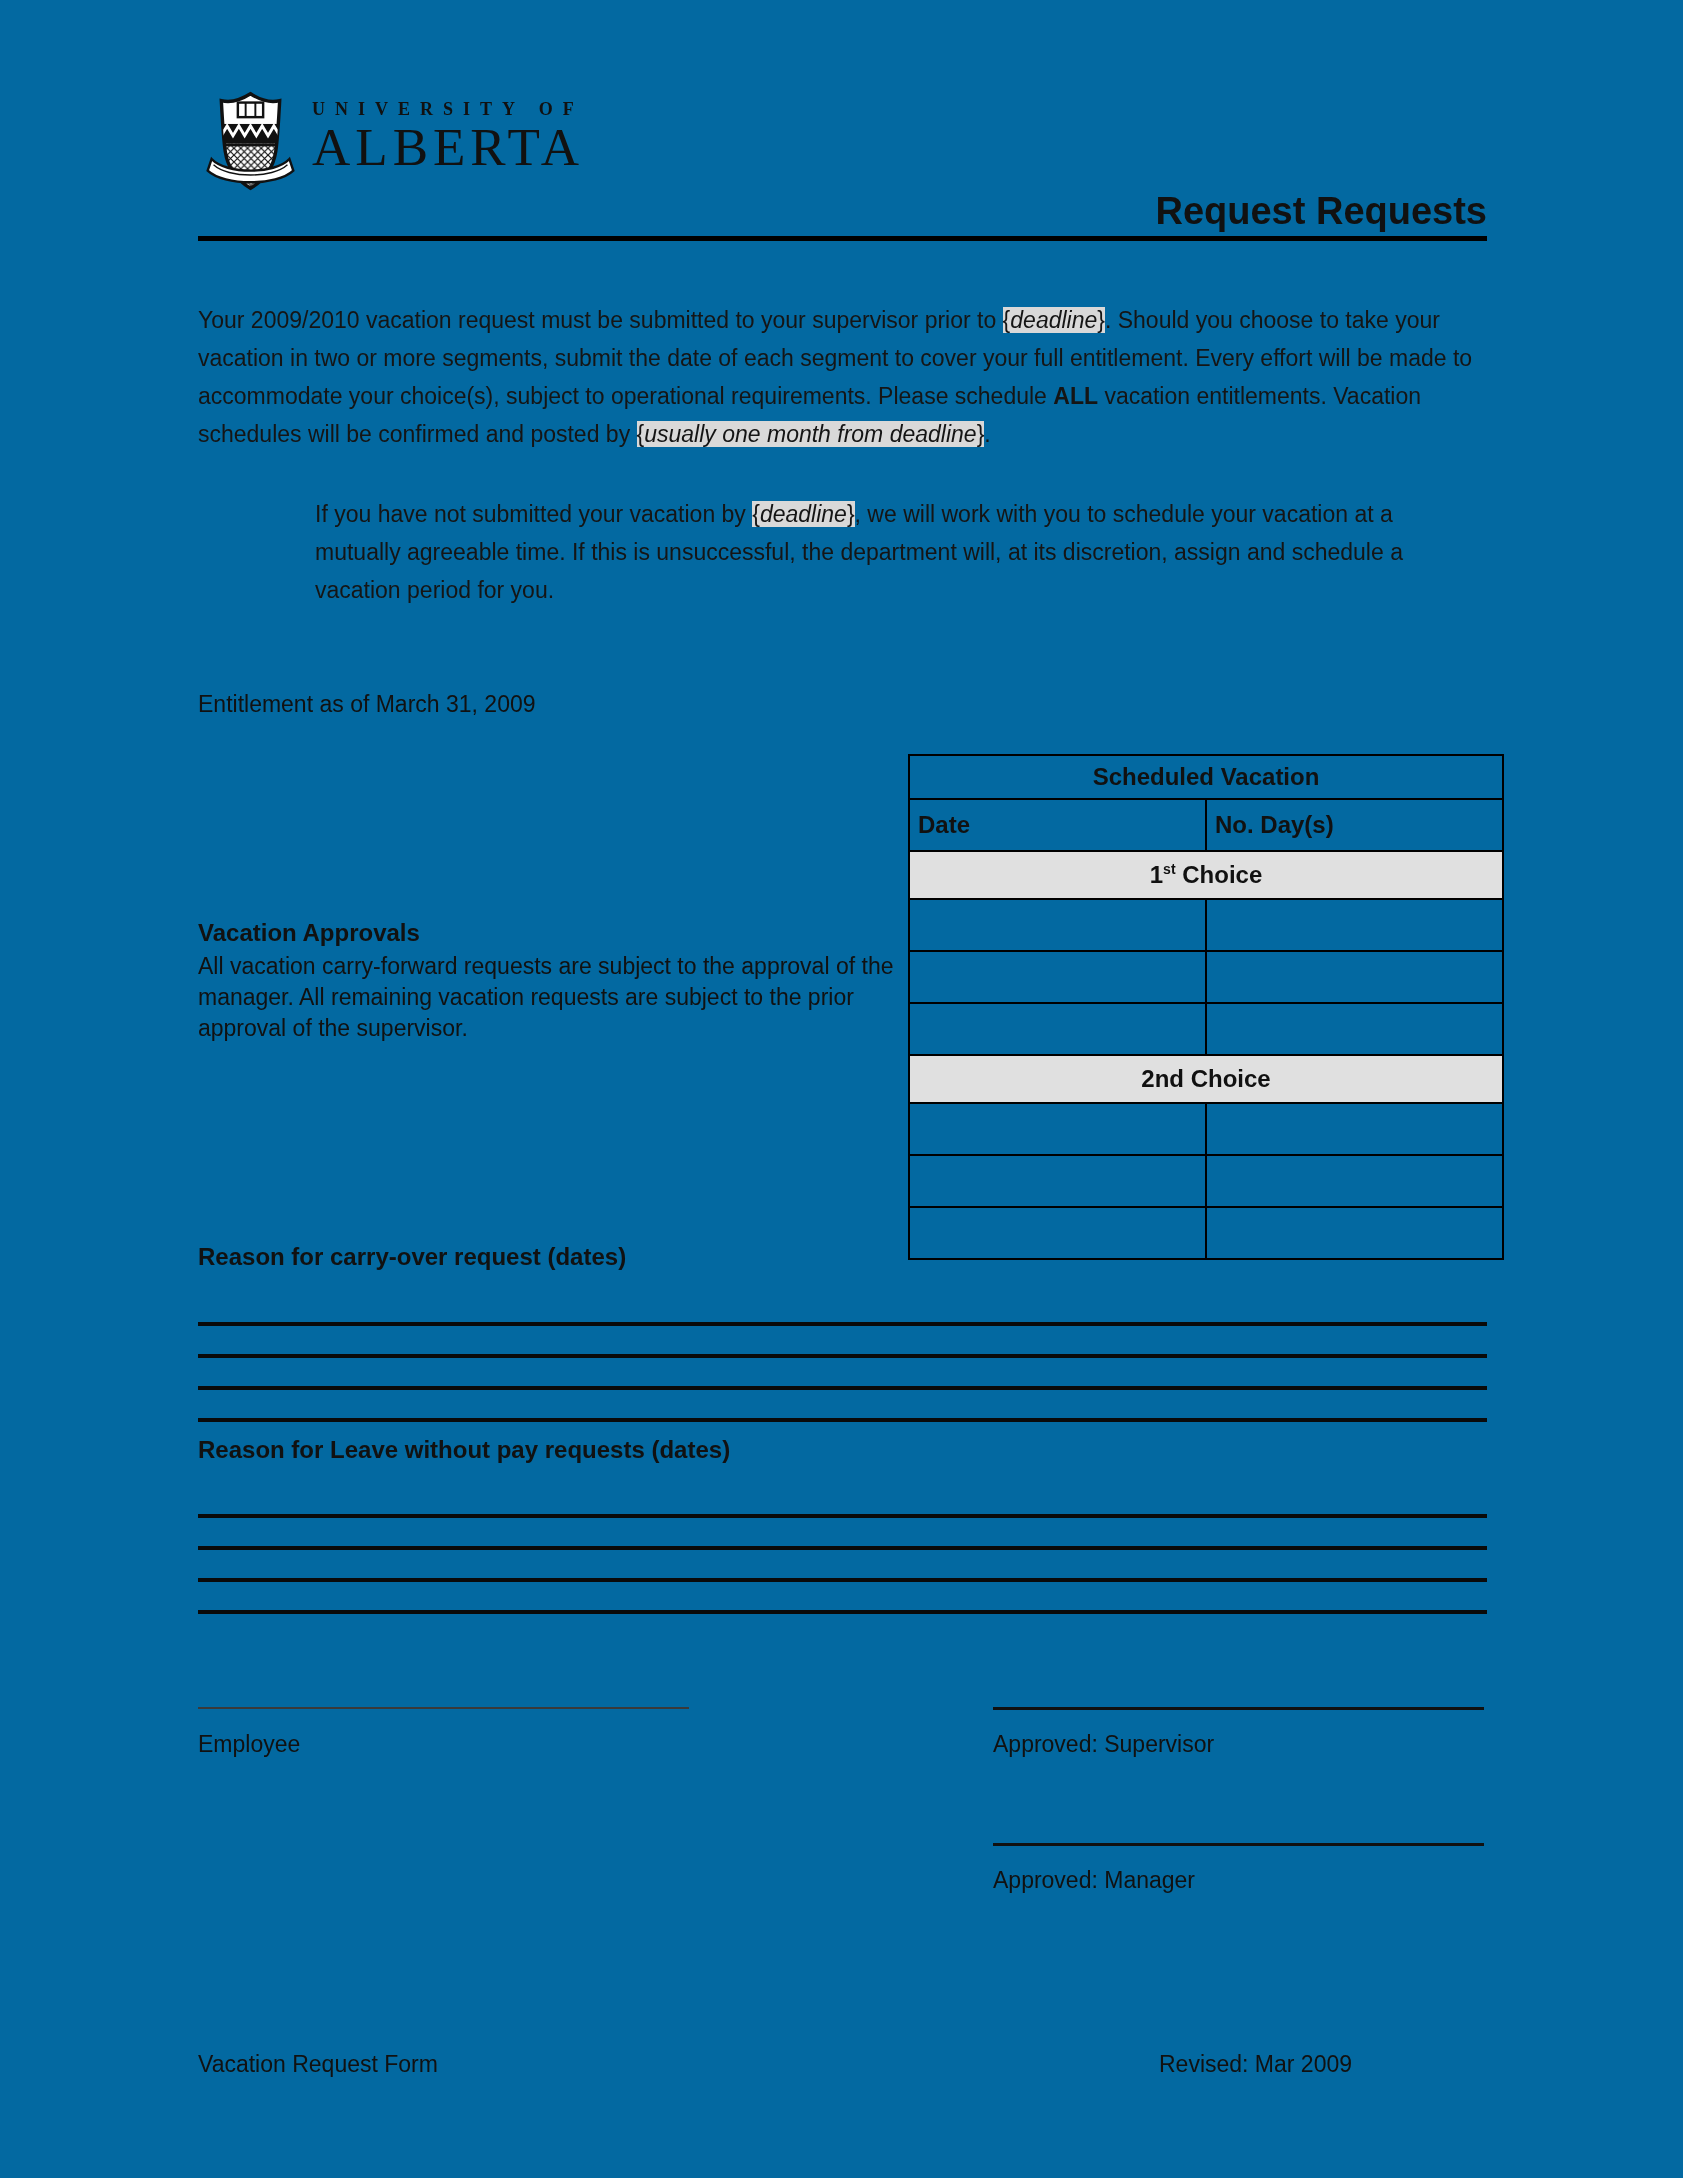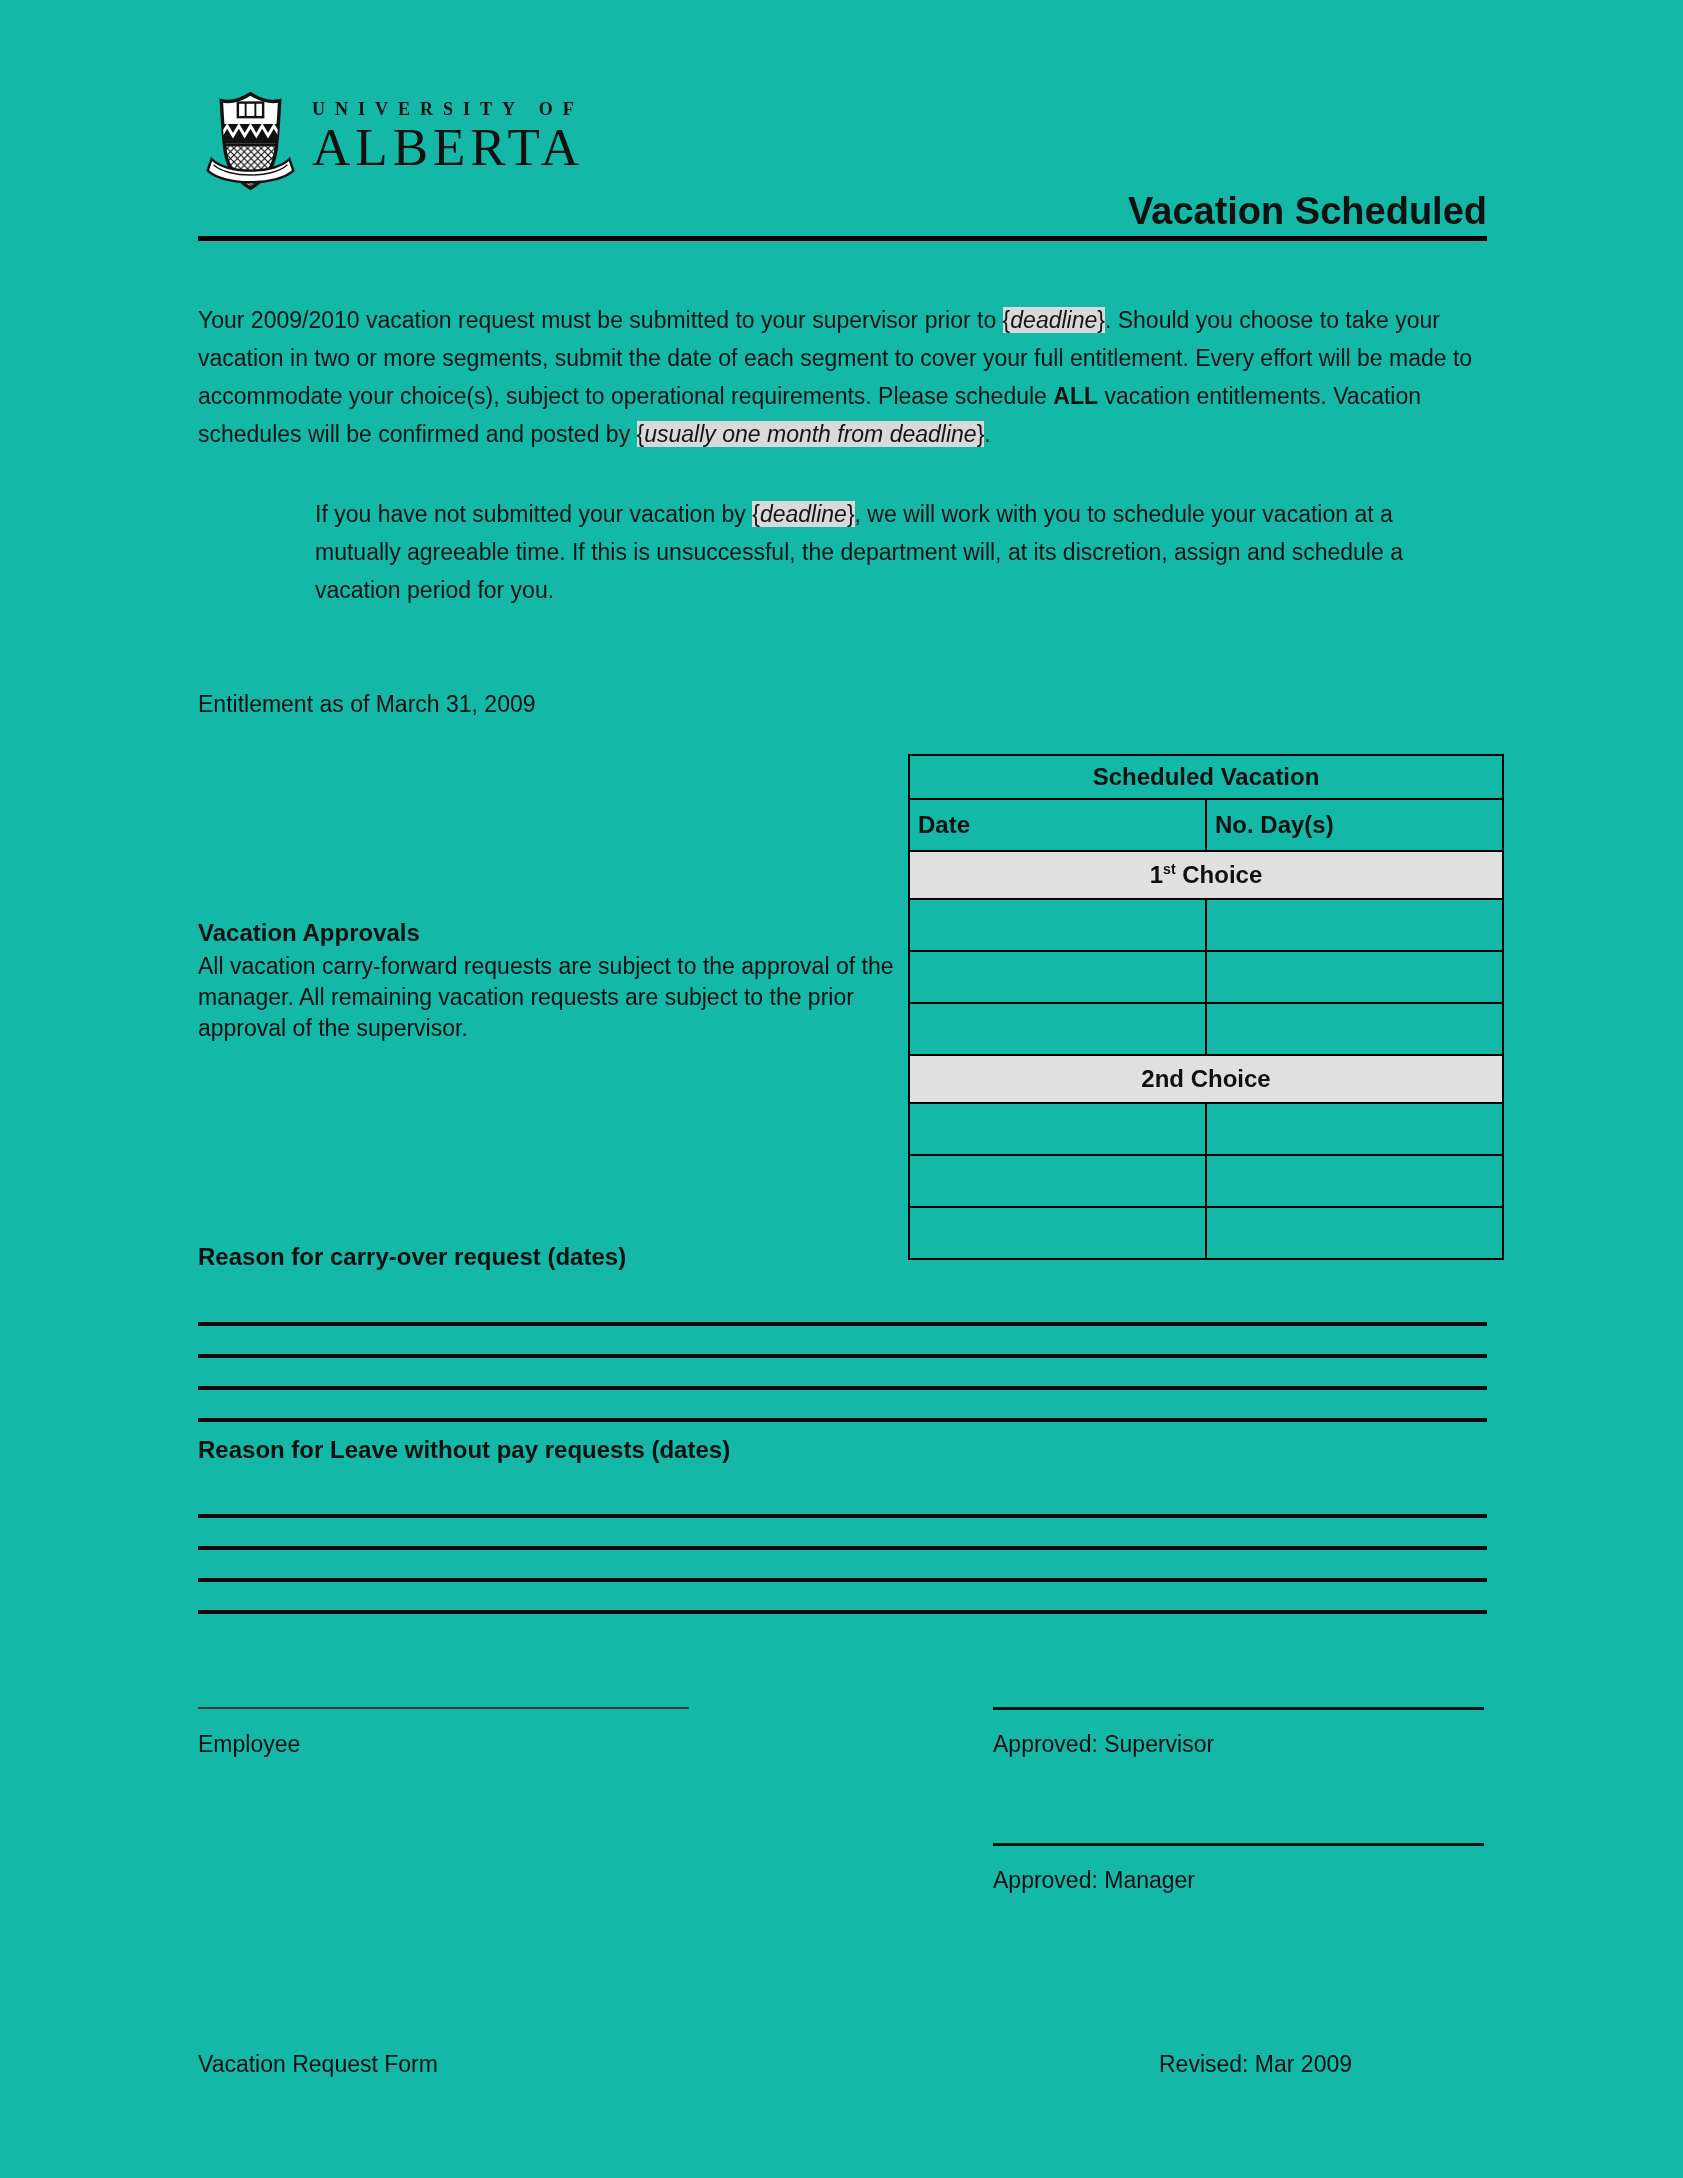--- a/index.html
+++ b/index.html
@@ -1,17 +1,17 @@
 <!DOCTYPE html>
 <html><head>
 <meta charset="utf-8">
 <style>
   html,body { margin:0; padding:0; background:#888; }
   .page {
-    position:relative; width:1683px; height:2178px; background:#14b8a6;
+    position:relative; width:1683px; height:2178px; background:#0369a1;
     font-family:"Liberation Sans", sans-serif; color:#111;
     margin:0 auto; overflow:hidden;
   }
   
   .logo { position:absolute; left:203px; top:87px; display:flex; align-items:flex-start; }
   .crest { width:95px; height:107px; }
   .logo-text { margin-left:14px; font-family:"Liberation Serif", serif; }
   .logo-uof { font-size:18px; font-weight:bold; letter-spacing:10px; margin-top:12px; }
   .logo-alberta { font-size:53px; letter-spacing:5px; line-height:51px; margin-top:2px; }
   
@@ -110,21 +110,21 @@
       <path d="M5 74 C20 90 70 90 85 74 L89 86 C72 102 18 102 1 86 Z" fill="#fff" stroke="#111" stroke-width="2.5"></path>
       <path d="M7 80 C22 94 68 94 83 80" fill="none" stroke="#111" stroke-width="1.4"></path>
     </svg>
     <div class="logo-text">
       <div class="logo-uof">UNIVERSITY OF</div>
       <div class="logo-alberta">ALBERTA</div>
     </div>
   </div>
 
   <div class="title-rule">
-    <h1>Vacation Scheduled</h1>
+    <h1>Request Requests</h1>
   </div>
 
   <p class="para p1"><span>Your 2009/2010 vacation request must be submitted to your supervisor prior to </span><span class="hl">{</span><span class="hl em">deadline</span><span class="hl">}</span><span>. Should you choose to take your vacation in two or more segments, submit the date of each segment to cover your full entitlement. Every effort will be made to accommodate your choice(s), subject to operational requirements. Please schedule </span><span class="bold">ALL</span><span> vacation entitlements. Vacation schedules will be confirmed and posted by </span><span class="hl">{</span><span class="hl em">usually one month from deadline</span><span class="hl">}</span><span>.</span></p>
 
   <p class="para p2"><span>If you have not submitted your vacation by </span><span class="hl">{</span><span class="hl em">deadline</span><span class="hl">}</span><span>, we will work with you to schedule your vacation at a mutually agreeable time. If this is unsuccessful, the department will, at its discretion, assign and schedule a vacation period for you.</span></p>
 
 
   <div class="entitlement-caption">Entitlement as of March 31, 2009</div>
 
 

